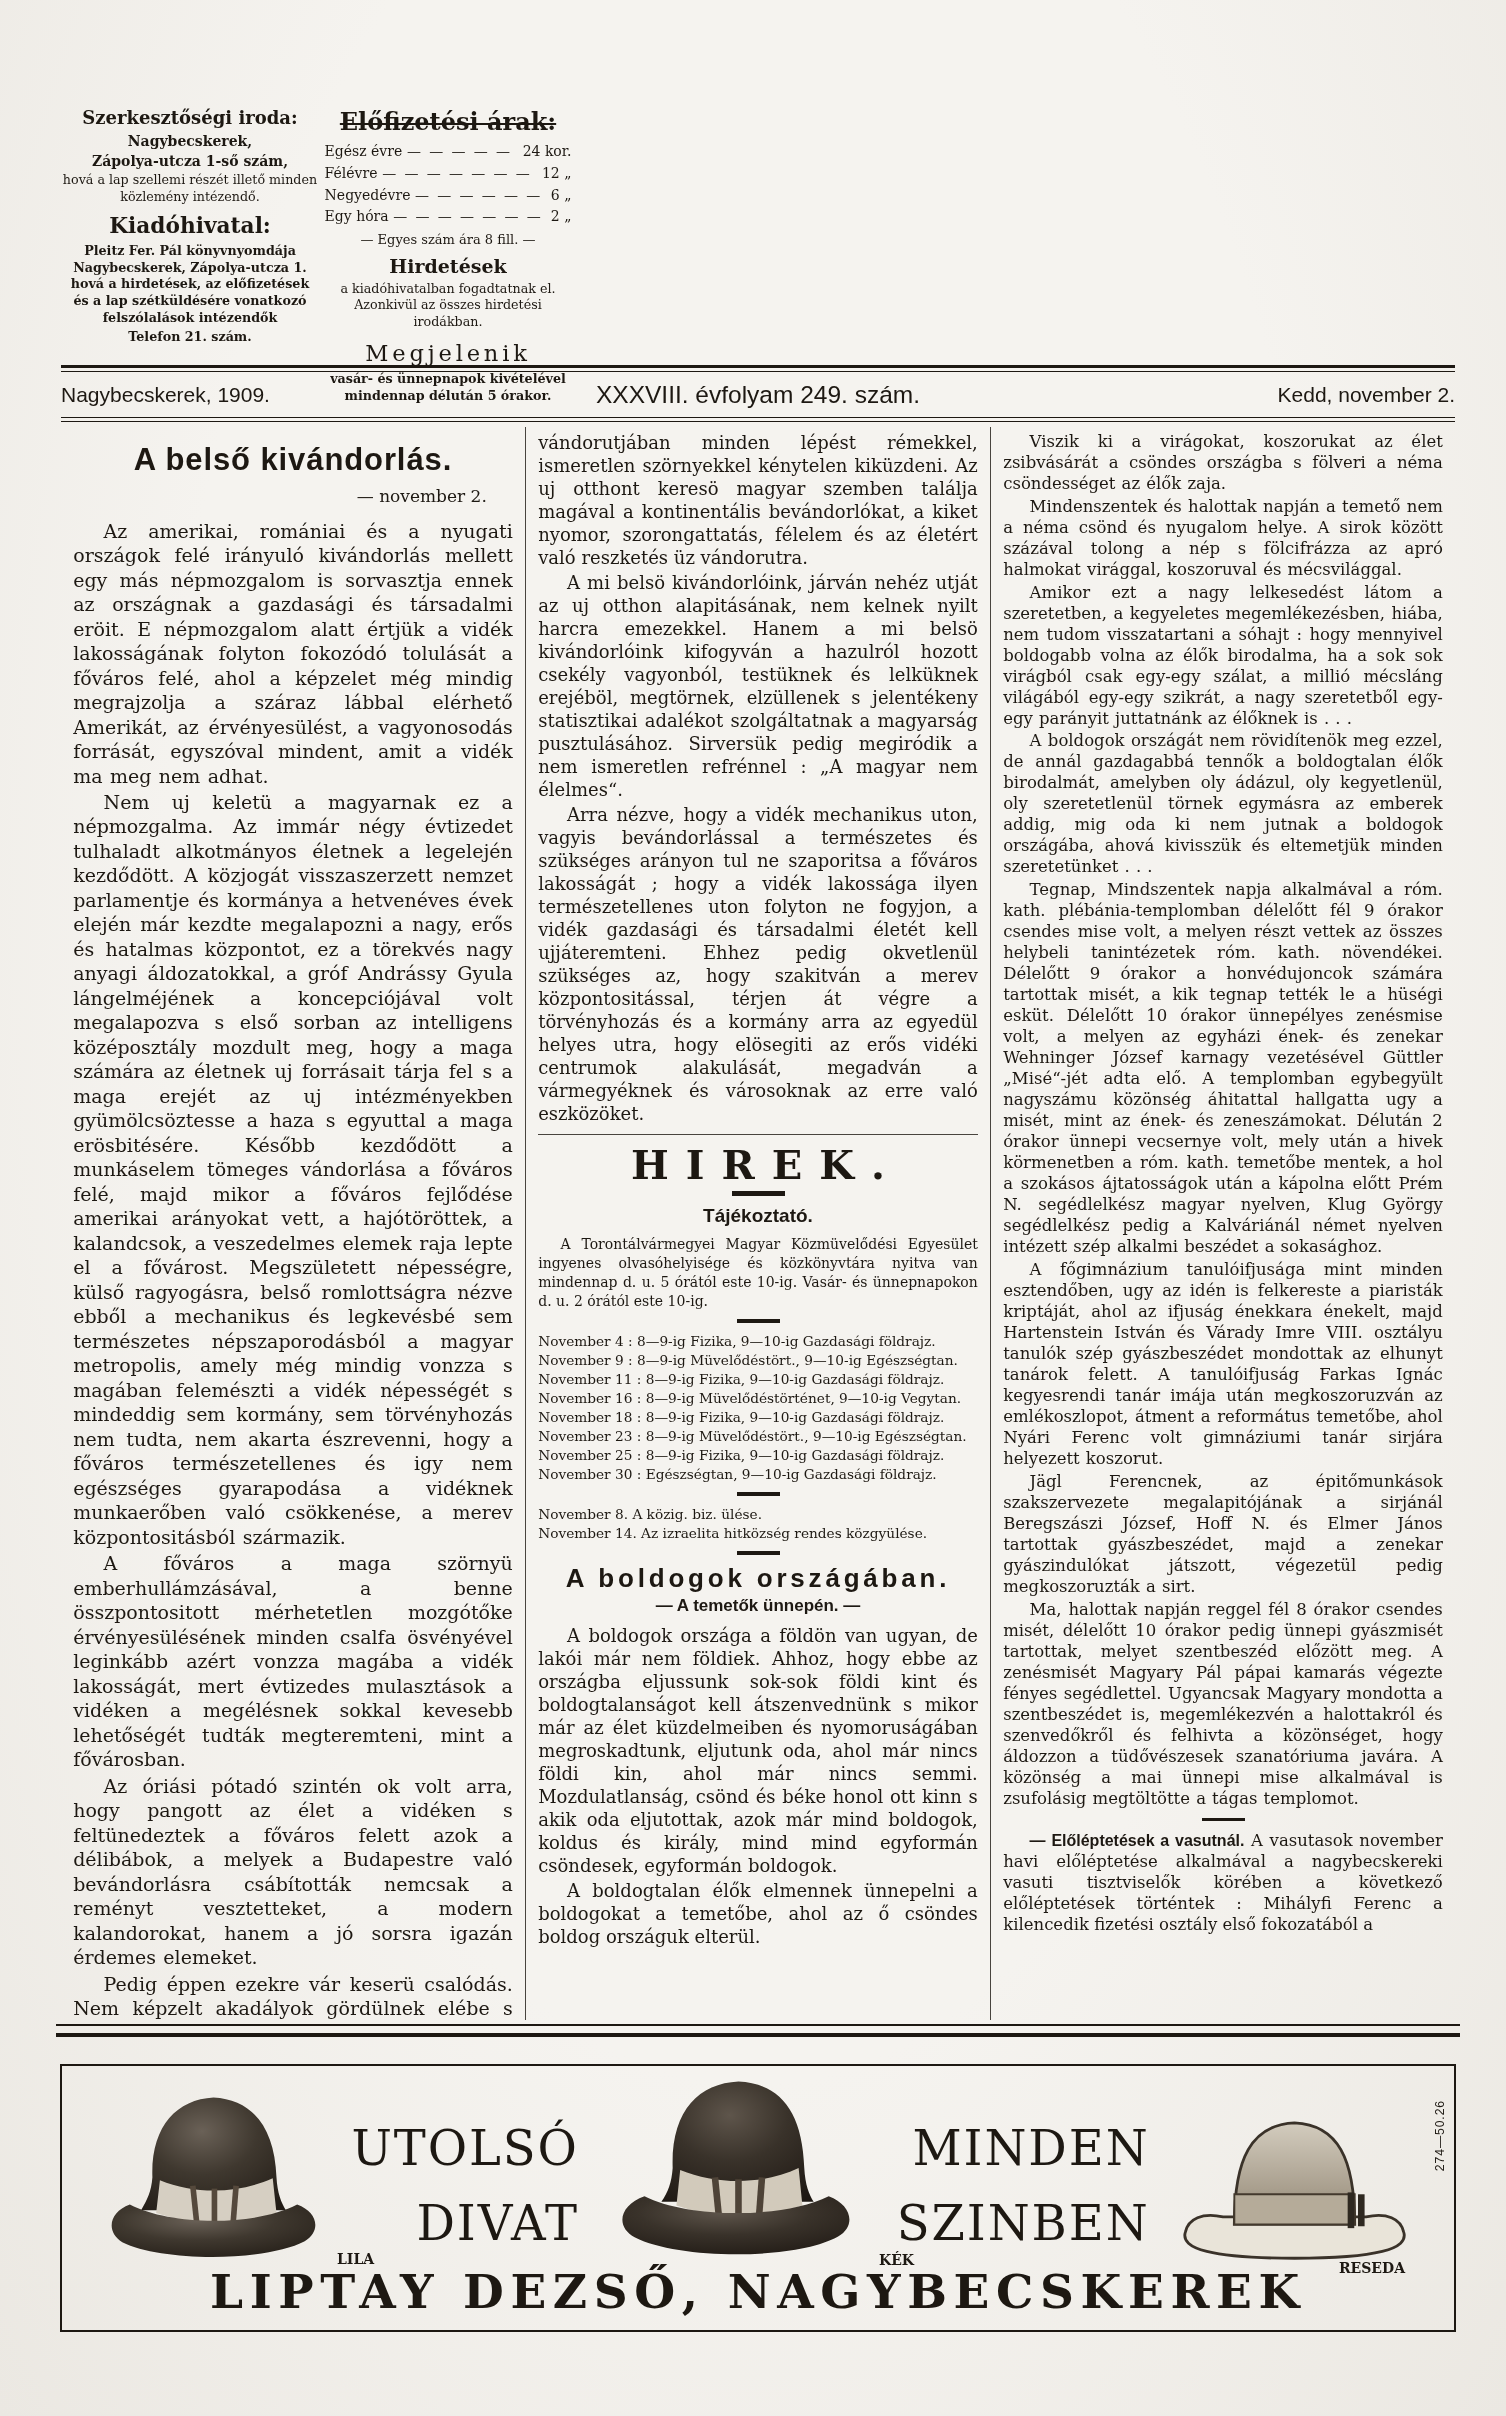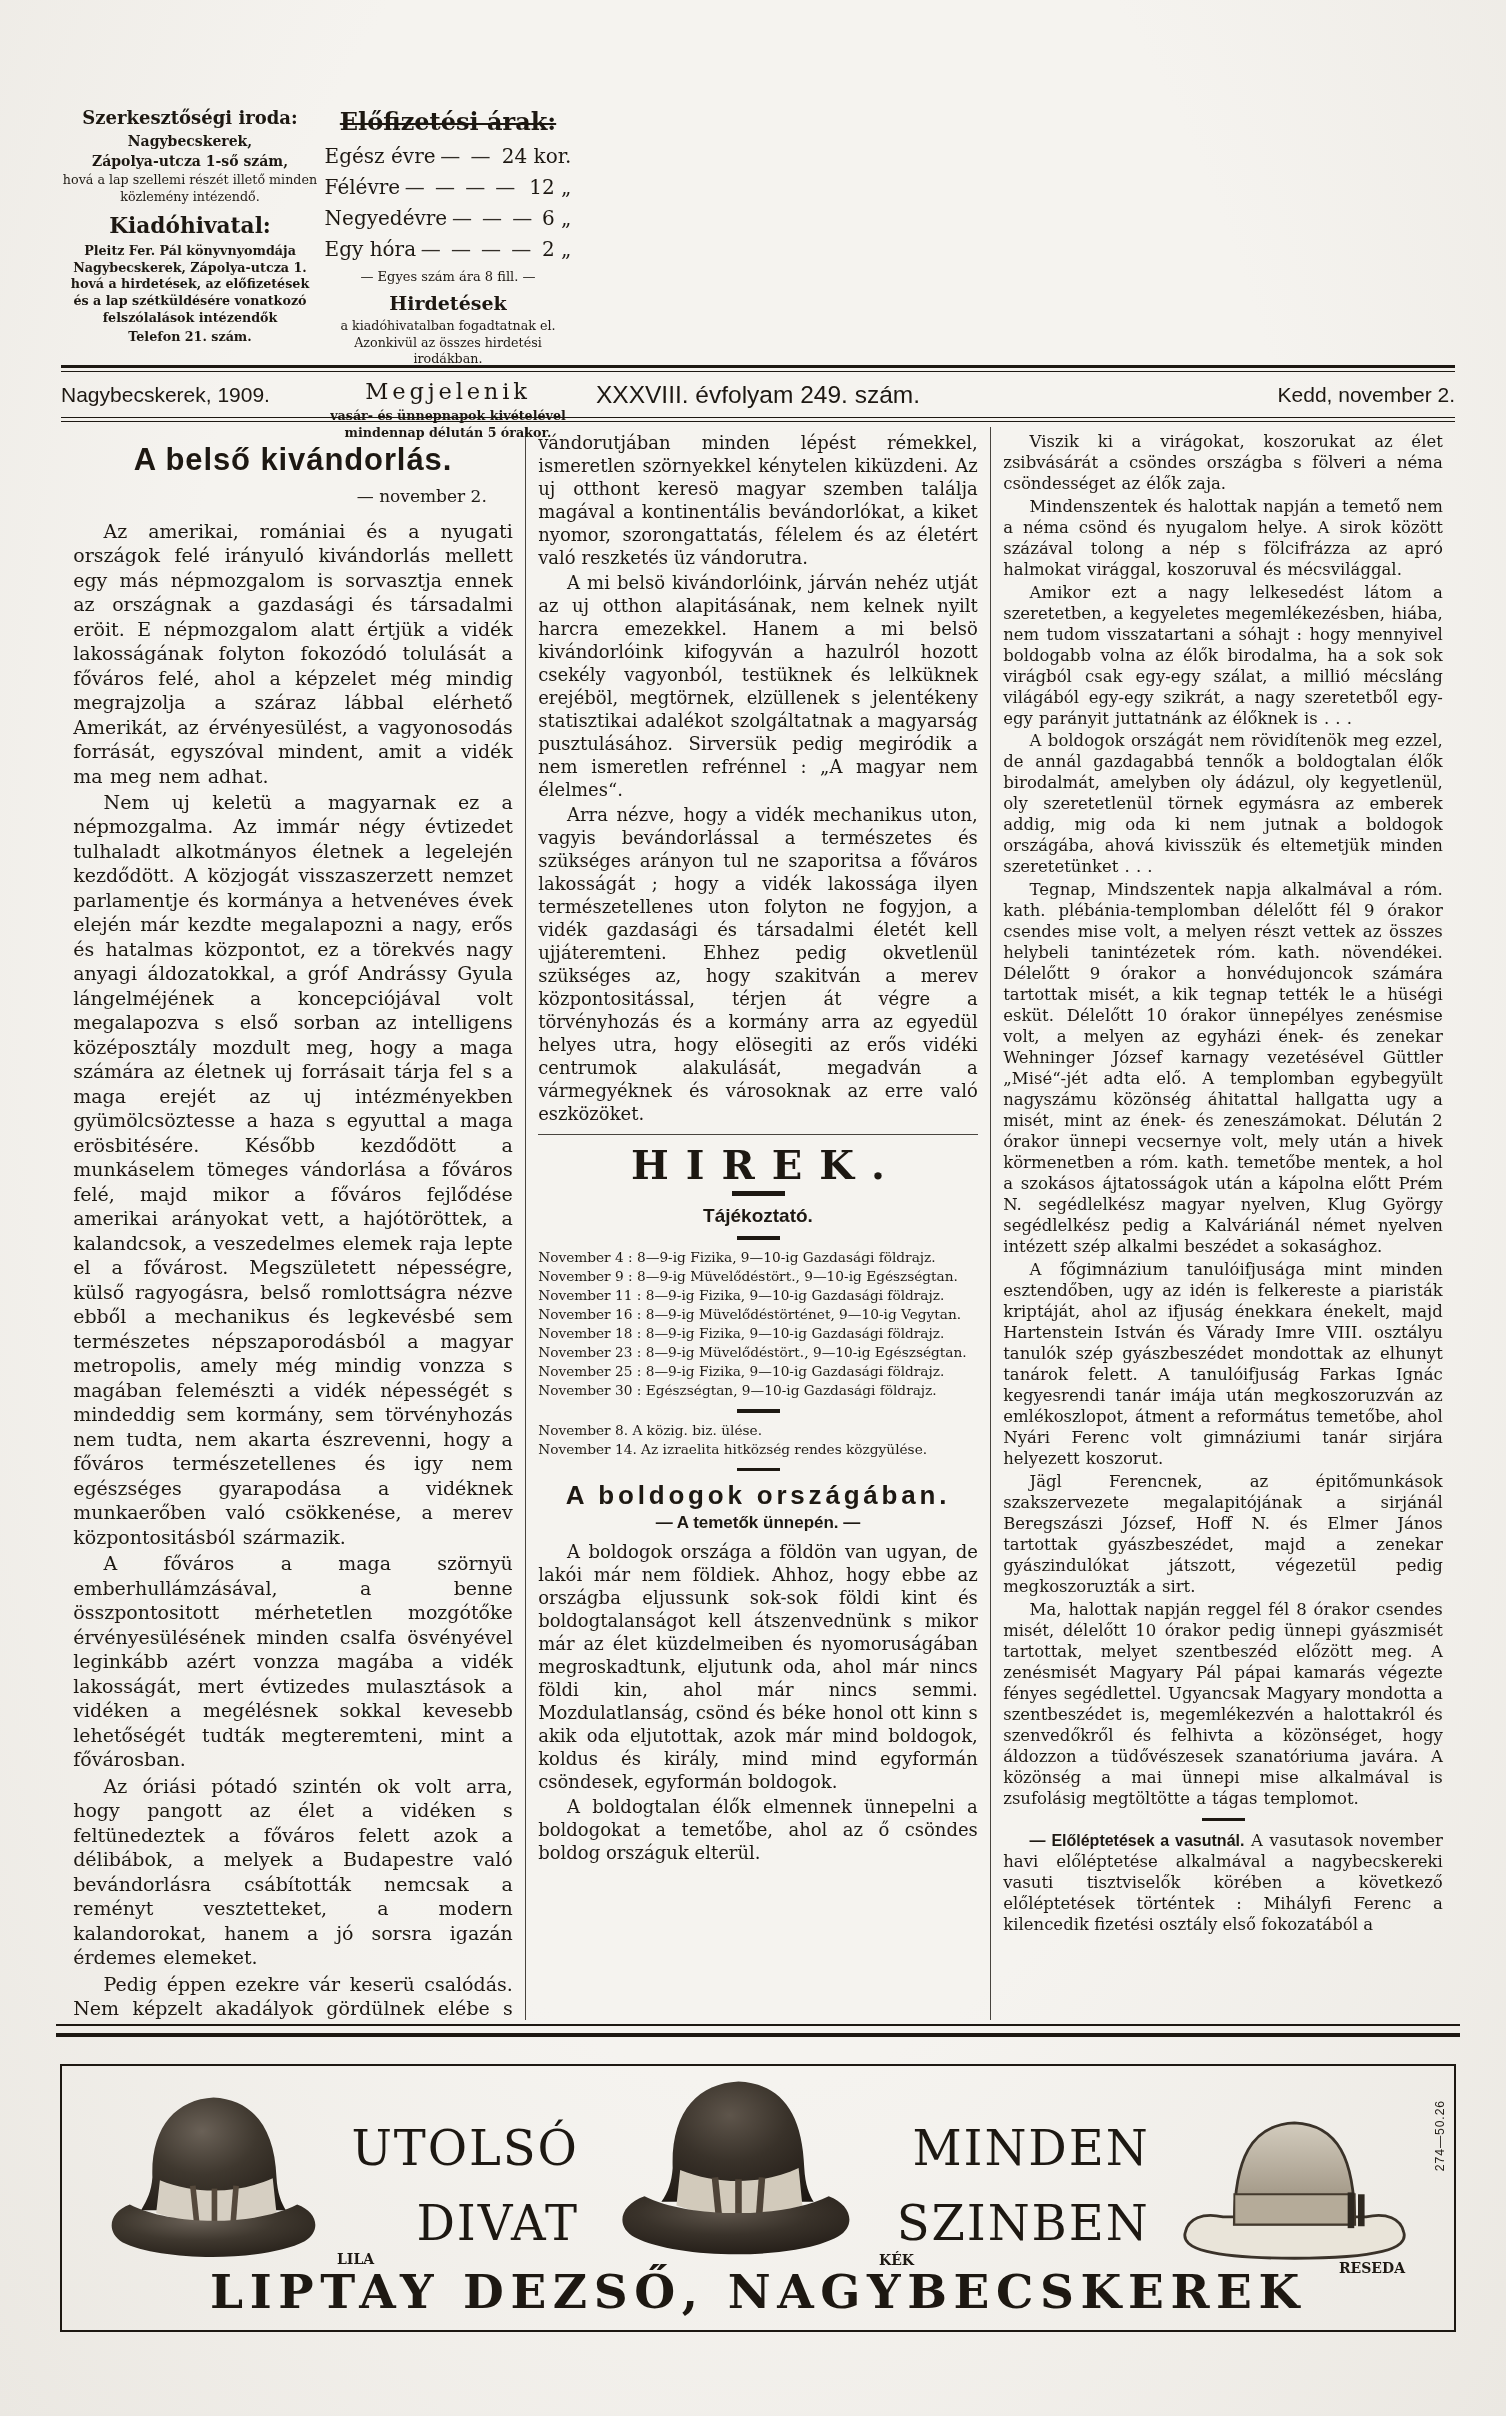--- a/index.html
+++ b/index.html
@@ -28,21 +28,21 @@
   .np-title{
     font-family:"DejaVu Serif", serif;font-weight:bold;
     font-size:117px;line-height:1;letter-spacing:-0.9px;margin:51px 0 0;
     transform:scaleY(1.30);transform-origin:top center;color:#14100c;
     text-shadow:0 0 0.9px rgba(20,16,12,.6);
   }
   .subtitle{margin-top:49px;font-family:"Liberation Sans", sans-serif;font-weight:bold;font-size:24.5px;letter-spacing:1.9px;}
   .editor{margin-top:6.6px;font-family:"Liberation Sans", sans-serif;font-weight:bold;font-size:19px;}
   .price-head{font-size:24px;font-weight:bold;margin-bottom:3.8px !important;text-decoration:underline;text-decoration-thickness:1.9px;text-underline-offset:-6.6px;text-decoration-skip-ink:none;}
   .price-rows{padding:0 5.6px;}
-  .price-row{display:flex;font-size:20px;line-height:1.55;text-align:right;}
+  .price-row{display:flex;font-size:14px;line-height:1.55;text-align:right;}
   .leader{flex:1;overflow:hidden;white-space:nowrap;margin:0 4.7px;opacity:.9;}
   .leader::before{content:"— — — — — — — — — —";letter-spacing:1.9px;}
   .single{font-size:13px;margin:2.8px 0 5.6px !important;}
   .ads-head{font-size:19px;font-weight:bold;margin:4.7px 0 1.9px !important;}
   .megjelenik{font-size:22.6px;letter-spacing:3.8px;margin:8.5px 0 1.9px !important;}
   
   .rule-a{position:absolute;left:61px;right:52px;top:365px;height:2.8px;border-top:3.8px solid var(--ink);border-bottom:0.9px solid var(--ink);}
   .dateline{position:absolute;left:61px;right:52px;top:376px;height:38px;display:flex;align-items:center;font-family:"Liberation Sans", sans-serif;font-weight:normal;}
   .dl-left{width:405px;font-size:21px;}
   .dl-center{flex:1;text-align:center;font-size:24.5px;}
@@ -159,20 +159,21 @@
   <section class="col col-mid">
     <div class="paras cont">
         <p>vándorutjában minden lépést rémekkel, ismeretlen szörnyekkel kénytelen kiküzdeni. Az uj otthont keresö magyar szemben találja magával a kontinentális bevándorlókat, a kiket nyomor, szorongattatás, félelem és az életért való reszketés üz vándorutra.</p>
         <p>A mi belsö kivándorlóink, járván nehéz utját az uj otthon alapitásának, nem kelnek nyilt harcra emezekkel. Hanem a mi belsö kivándorlóink kifogyván a hazulról hozott csekély vagyonból, testüknek és lelküknek erejéböl, megtörnek, elzüllenek s jelentékeny statisztikai adalékot szolgáltatnak a magyarság pusztulásához. Sirversük pedig megiródik a nem ismeretlen refrénnel : „A magyar nem élelmes“.</p>
         <p>Arra nézve, hogy a vidék mechanikus uton, vagyis bevándorlással a természetes és szükséges arányon tul ne szaporitsa a főváros lakosságát ; hogy a vidék lakossága ilyen természetellenes uton folyton ne fogyjon, a vidék gazdasági és társadalmi életét kell ujjáteremteni. Ehhez pedig okvetlenül szükséges az, hogy szakitván a merev központositással, térjen át végre a törvényhozás és a kormány arra az egyedül helyes utra, hogy elösegiti az erős vidéki centrumok alakulását, megadván a vármegyéknek és városoknak az erre való eszközöket.</p>
       </div>
     <div class="colrule"></div>
     <h2 class="hirek">HIREK.</h2>
     <div class="hirek-dash"></div>
     <h3 class="tajek">Tájékoztató.</h3>
+    <p class="small ind">A Torontálvármegyei Magyar Közmüvelődési Egyesület ingyenes olvasóhelyisége és közkönyvtára nyitva van mindennap d. u. 5 órától este 10-ig. Vasár- és ünnepnapokon d. u. 2 órától este 10-ig.</p>
     <div class="dash-div"></div>
     <div class="sched">
         <p>November 4 : 8—9-ig Fizika, 9—10-ig Gazdasági földrajz.</p>
         <p>November 9 : 8—9-ig Müvelődéstört., 9—10-ig Egészségtan.</p>
         <p>November 11 : 8—9-ig Fizika, 9—10-ig Gazdasági földrajz.</p>
         <p>November 16 : 8—9-ig Müvelődéstörténet, 9—10-ig Vegytan.</p>
         <p>November 18 : 8—9-ig Fizika, 9—10-ig Gazdasági földrajz.</p>
         <p>November 23 : 8—9-ig Müvelődéstört., 9—10-ig Egészségtan.</p>
         <p>November 25 : 8—9-ig Fizika, 9—10-ig Gazdasági földrajz.</p>
         <p>November 30 : Egészségtan, 9—10-ig Gazdasági földrajz.</p>

